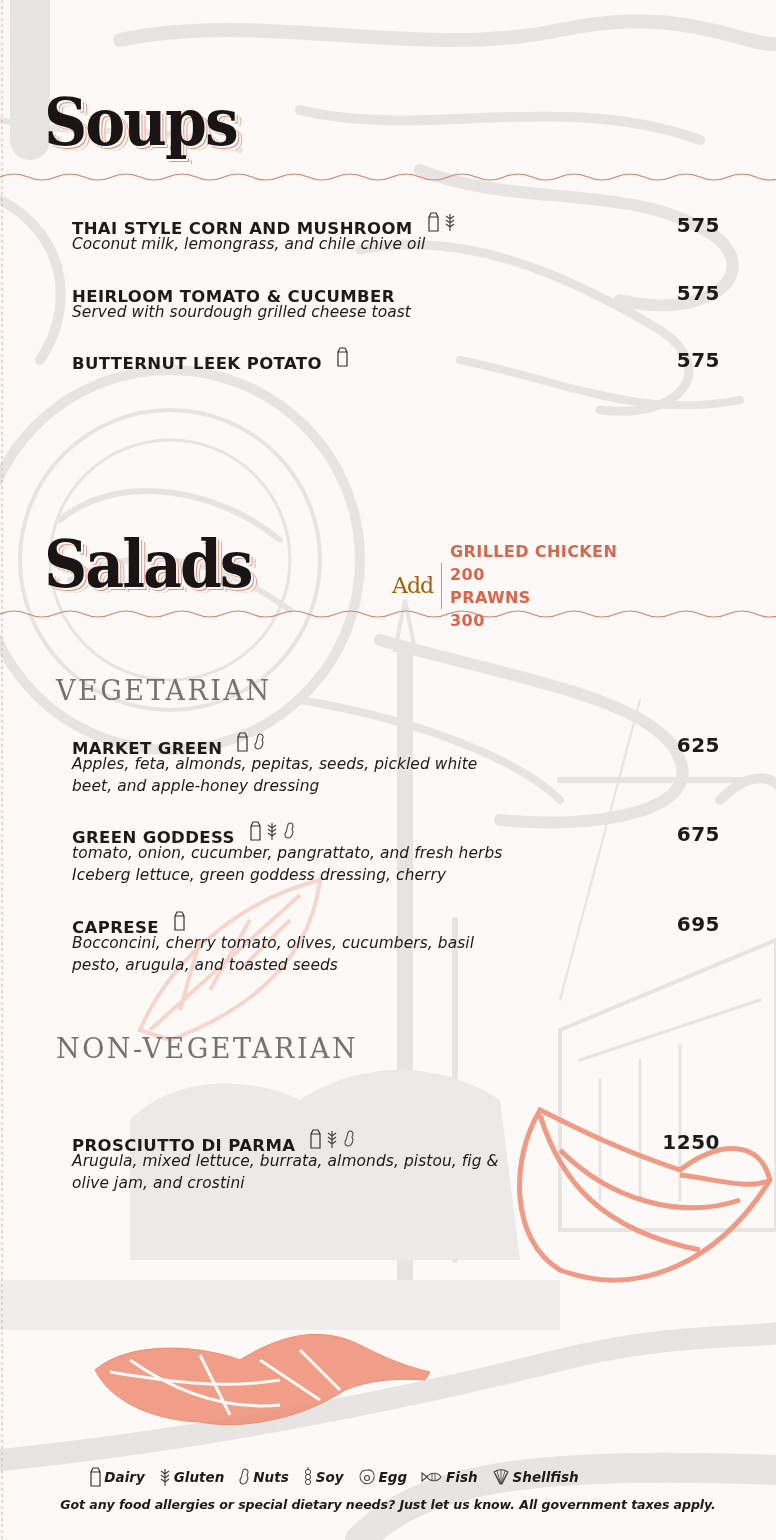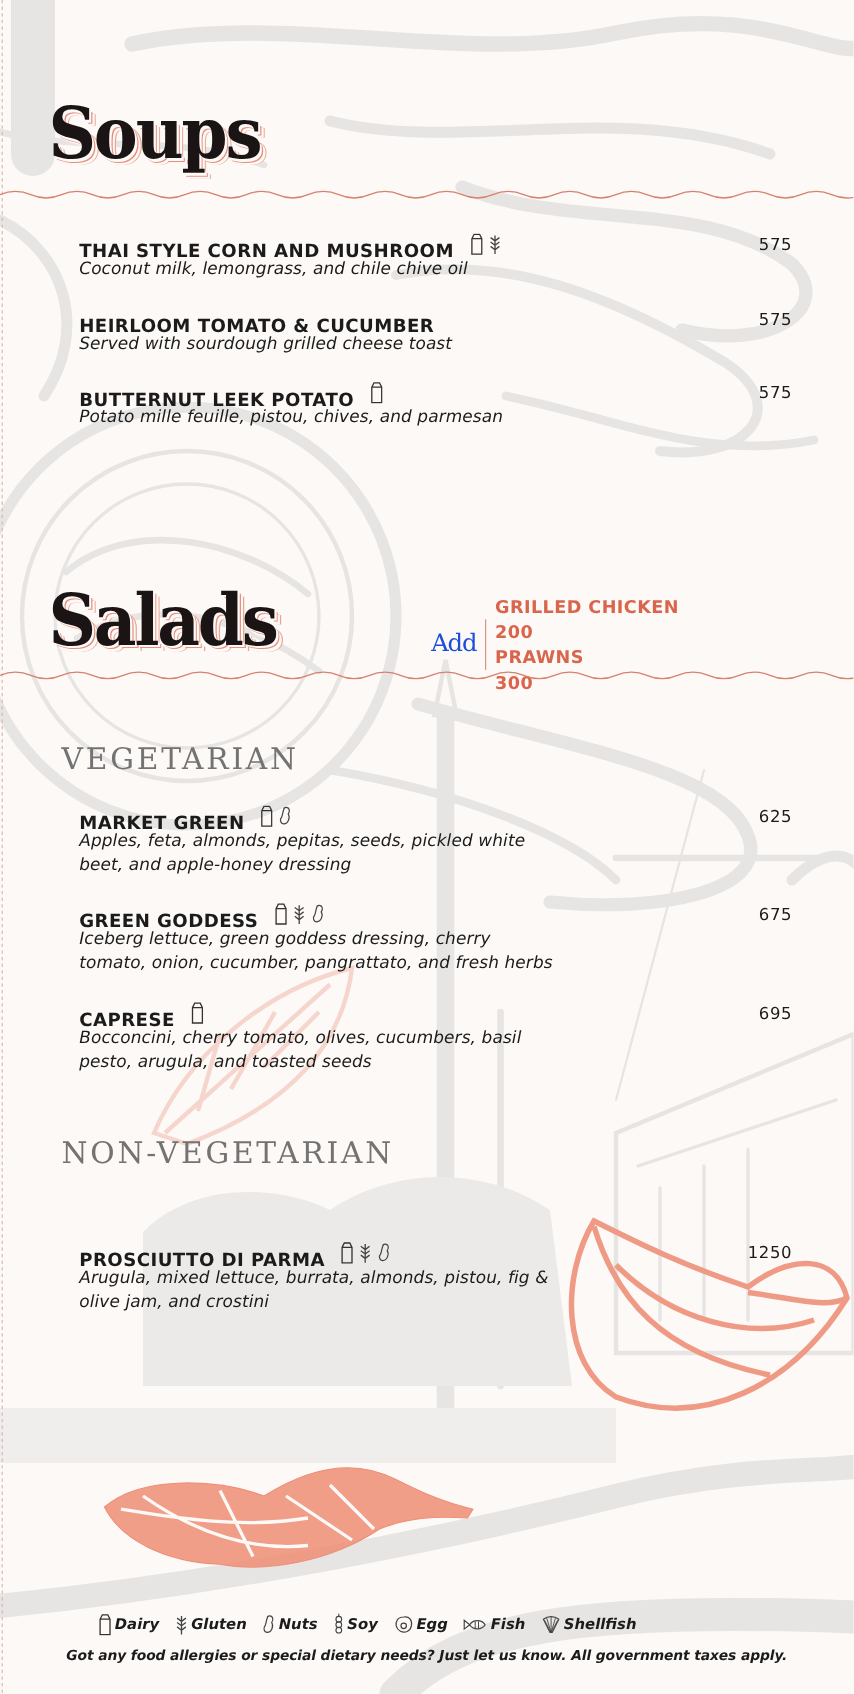--- a/index.html
+++ b/index.html
@@ -23,39 +23,39 @@
   .wave { position: absolute; left: 0; width: 776px; height: 12px; }
 
   .item { position: absolute; left: 72px; width: 648px; }
   .item-head { display: flex; align-items: center; height: 22px; }
   .item-name {
     font-weight: bold; font-size: 16.5px; letter-spacing: 0.4px; white-space: nowrap; margin-top: 12px;
   }
   .allergens { display: inline-flex; gap: 5px; margin-left: 14px; align-items: center; }
   .allergens svg { display: block; }
   .price {
-    position: absolute; right: 0; top: 2px; font-weight: normal; font-size: 15px; letter-spacing: 0.5px;
+    position: absolute; right: 0; top: 2px; font-weight: bold; font-size: 20px; letter-spacing: 0.5px;
   }
   .desc {
     font-style: italic; font-size: 15.4px; line-height: 22px; margin-top: 0px; letter-spacing: 0.1px;
     width: 470px;
   }
 
   .subhead {
     position: absolute; left: 56px;
     font-family: "DejaVu Serif", serif; font-size: 27px; letter-spacing: 2.5px;
     font-weight: normal; color: #737373; margin: 0;
   }
 
   .addon {
     position: absolute; left: 392px; top: 540px; display: flex; align-items: center;
     color: #d9654c;
   }
   .addon-label {
-    font-family: "DejaVu Serif", serif; font-size: 22px; color: #1d4ed8; letter-spacing: -1px;
+    font-family: "DejaVu Serif", serif; font-size: 22px; color: #a16207; letter-spacing: -1px;
     padding-right: 8px; border-right: 1.5px solid #d98a78; height: 46px; line-height: 46px;
   }
   .addon-list { padding-left: 8px; }
   .addon-row { display: flex; width: 250px; justify-content: space-between; font-weight: bold; font-size: 16px; letter-spacing: 0.4px; line-height: 23px; flex-direction: column; }
 
   .legend {
     position: absolute; top: 1466px; left: 0; width: 668px;
     display: flex; justify-content: center; gap: 14px; align-items: center;
     font-style: italic; font-weight: bold; font-size: 13.5px;
   }
@@ -161,21 +161,20 @@
   <div class="item" style="top:346px;">
     <div class="item-head">
       <span class="item-name">BUTTERNUT LEEK POTATO</span>
       <span class="allergens">
         <svg width="12" height="20" viewBox="0 0 12 20">
             <path d="M2 5 L4 1 L9 1 L11 5 L11 19 L2 19 Z M2 5 L11 5" fill="none" stroke="#333" stroke-width="1.2"></path>
           </svg>
       </span>
     </div>
     <span class="price">575</span>
-    <div class="desc">Potato mille feuille, pistou, chives, and parmesan</div>
   </div>
 
   <h1 class="section-title" style="top:532px;">Salads</h1>
 
   <div class="addon">
     <span class="addon-label">Add</span>
     <div class="addon-list">
       <div class="addon-row">
         <span>GRILLED CHICKEN</span>
         <span>200</span>
@@ -222,22 +221,22 @@
         <svg width="12" height="20" viewBox="0 0 12 20">
             <path d="M6 2 L6 19 M6 7 L2 4 M6 7 L10 4 M6 11 L2 8 M6 11 L10 8 M6 15 L2 12 M6 15 L10 12" fill="none" stroke="#444" stroke-width="1.2"></path>
           </svg>
         <svg width="12" height="20" viewBox="0 0 12 20">
             <path d="M7 2 C10 2 11 5 9 8 C11 11 9 17 5 17 C2 17 1 13 3 11 C4 9 4 6 5 4 C5 3 6 2 7 2 Z" fill="none" stroke="#444" stroke-width="1.1"></path>
           </svg>
       </span>
     </div>
     <span class="price">675</span>
     <div class="desc">
+      <div>tomato, onion, cucumber, pangrattato, and fresh herbs</div>
       <div>Iceberg lettuce, green goddess dressing, cherry</div>
-      <div>tomato, onion, cucumber, pangrattato, and fresh herbs</div>
     </div>
   </div>
 
   <div class="item" style="top:910px;">
     <div class="item-head">
       <span class="item-name">CAPRESE</span>
       <span class="allergens">
         <svg width="12" height="20" viewBox="0 0 12 20">
             <path d="M2 5 L4 1 L9 1 L11 5 L11 19 L2 19 Z M2 5 L11 5" fill="none" stroke="#333" stroke-width="1.2"></path>
           </svg>

